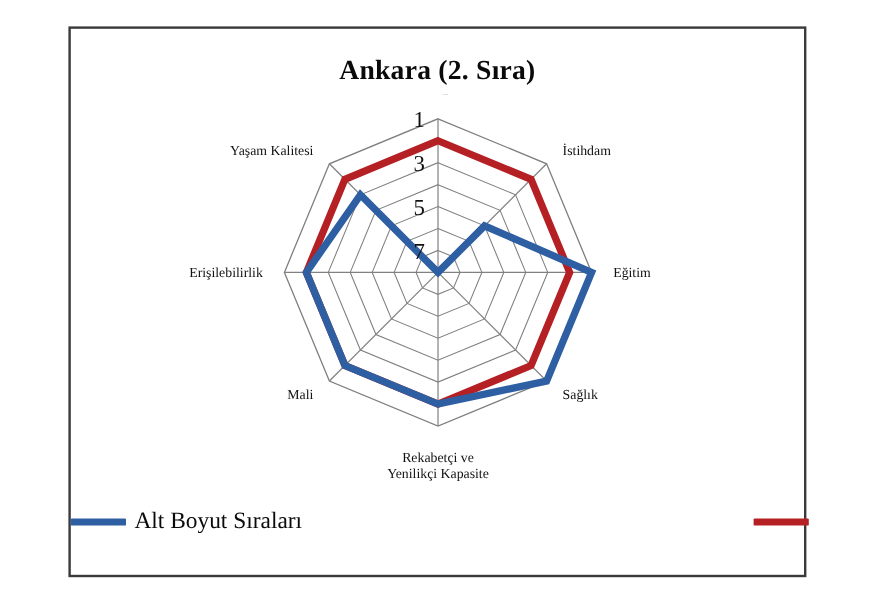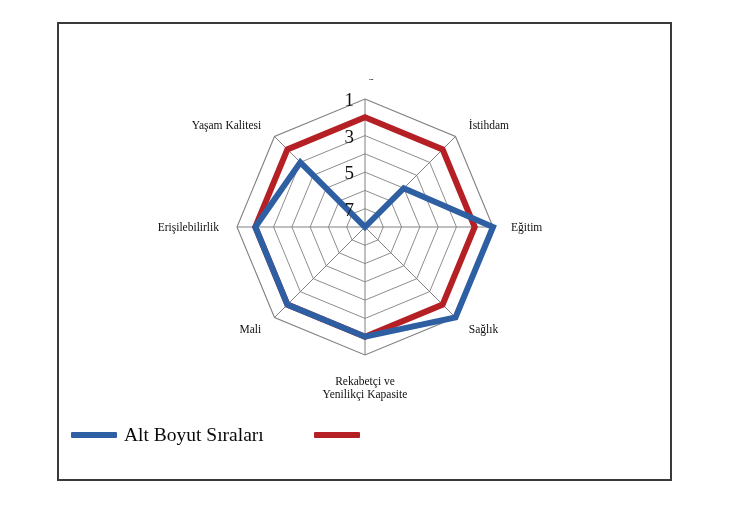--- a/index.html
+++ b/index.html
@@ -56,24 +56,23 @@
     font-family: "Liberation Serif", "DejaVu Serif", serif;
     font-size: 19px;
     fill: #111111;
   }
   #legend {
     position: absolute;
     left: 0;
     top: 400px;
     width: 615px;
     display: flex;
-    justify-content: flex-start;
+    justify-content: space-between;
     align-items: center;
     gap: 50px;
-    padding-left: 12px;
   }
   .legend-entry {
     display: flex;
     align-items: center;
     gap: 7px;
   }
   .legend-swatch {
     width: 46px;
     height: 6px;
     border-radius: 1px;
@@ -83,20 +82,21 @@
     font-size: 19.5px;
     color: #0a0a0a;
     white-space: nowrap;
   }
 </style>
 </head>
 <body>
 
 <div id="chart-frame">
 
+  <div id="chart-title">Ankara (2. Sıra)</div>
 
   <div id="radar-area">
     <svg id="radar-svg" width="560" height="330" viewBox="0 0 560 330">
       <g id="grid-layer">
           <polygon points="280,20 370.5096679918781,57.490332008121925 408,148 370.5096679918781,238.50966799187808 280,276 189.49033200812192,238.50966799187808 152,148.00000000000003 189.4903320081219,57.490332008121925" fill="none" stroke="#808080" stroke-width="1.1"></polygon>
           <polygon points="280,38.28571428571428 357.57971542160976,70.42028457839021 389.7142857142857,148 357.57971542160976,225.5797154216098 280,257.7142857142857 202.4202845783902,225.5797154216098 170.28571428571428,148 202.42028457839018,70.42028457839021" fill="none" stroke="#808080" stroke-width="0.9"></polygon>
           <polygon points="280,56.57142857142857 344.6497628513415,83.35023714865852 371.42857142857144,148 344.6497628513415,212.64976285134148 280,239.42857142857144 215.35023714865852,212.6497628513415 188.57142857142856,148 215.3502371486585,83.35023714865852" fill="none" stroke="#808080" stroke-width="0.9"></polygon>
           <polygon points="280,74.85714285714286 331.7198102810732,96.28018971892682 353.1428571428571,148 331.7198102810732,199.7198102810732 280,221.14285714285714 228.2801897189268,199.7198102810732 206.85714285714286,148 228.2801897189268,96.28018971892682" fill="none" stroke="#808080" stroke-width="0.9"></polygon>
           <polygon points="280,93.14285714285714 318.7898577108049,109.2101422891951 334.8571428571429,148 318.7898577108049,186.78985771080488 280,202.85714285714286 241.21014228919512,186.78985771080488 225.14285714285714,148 241.2101422891951,109.2101422891951" fill="none" stroke="#808080" stroke-width="0.9"></polygon>
           <polygon points="280,111.42857142857143 305.8599051405366,122.1400948594634 316.57142857142856,148 305.8599051405366,173.8599051405366 280,184.57142857142856 254.1400948594634,173.8599051405366 243.42857142857144,148 254.1400948594634,122.1400948594634" fill="none" stroke="#808080" stroke-width="0.9"></polygon>

